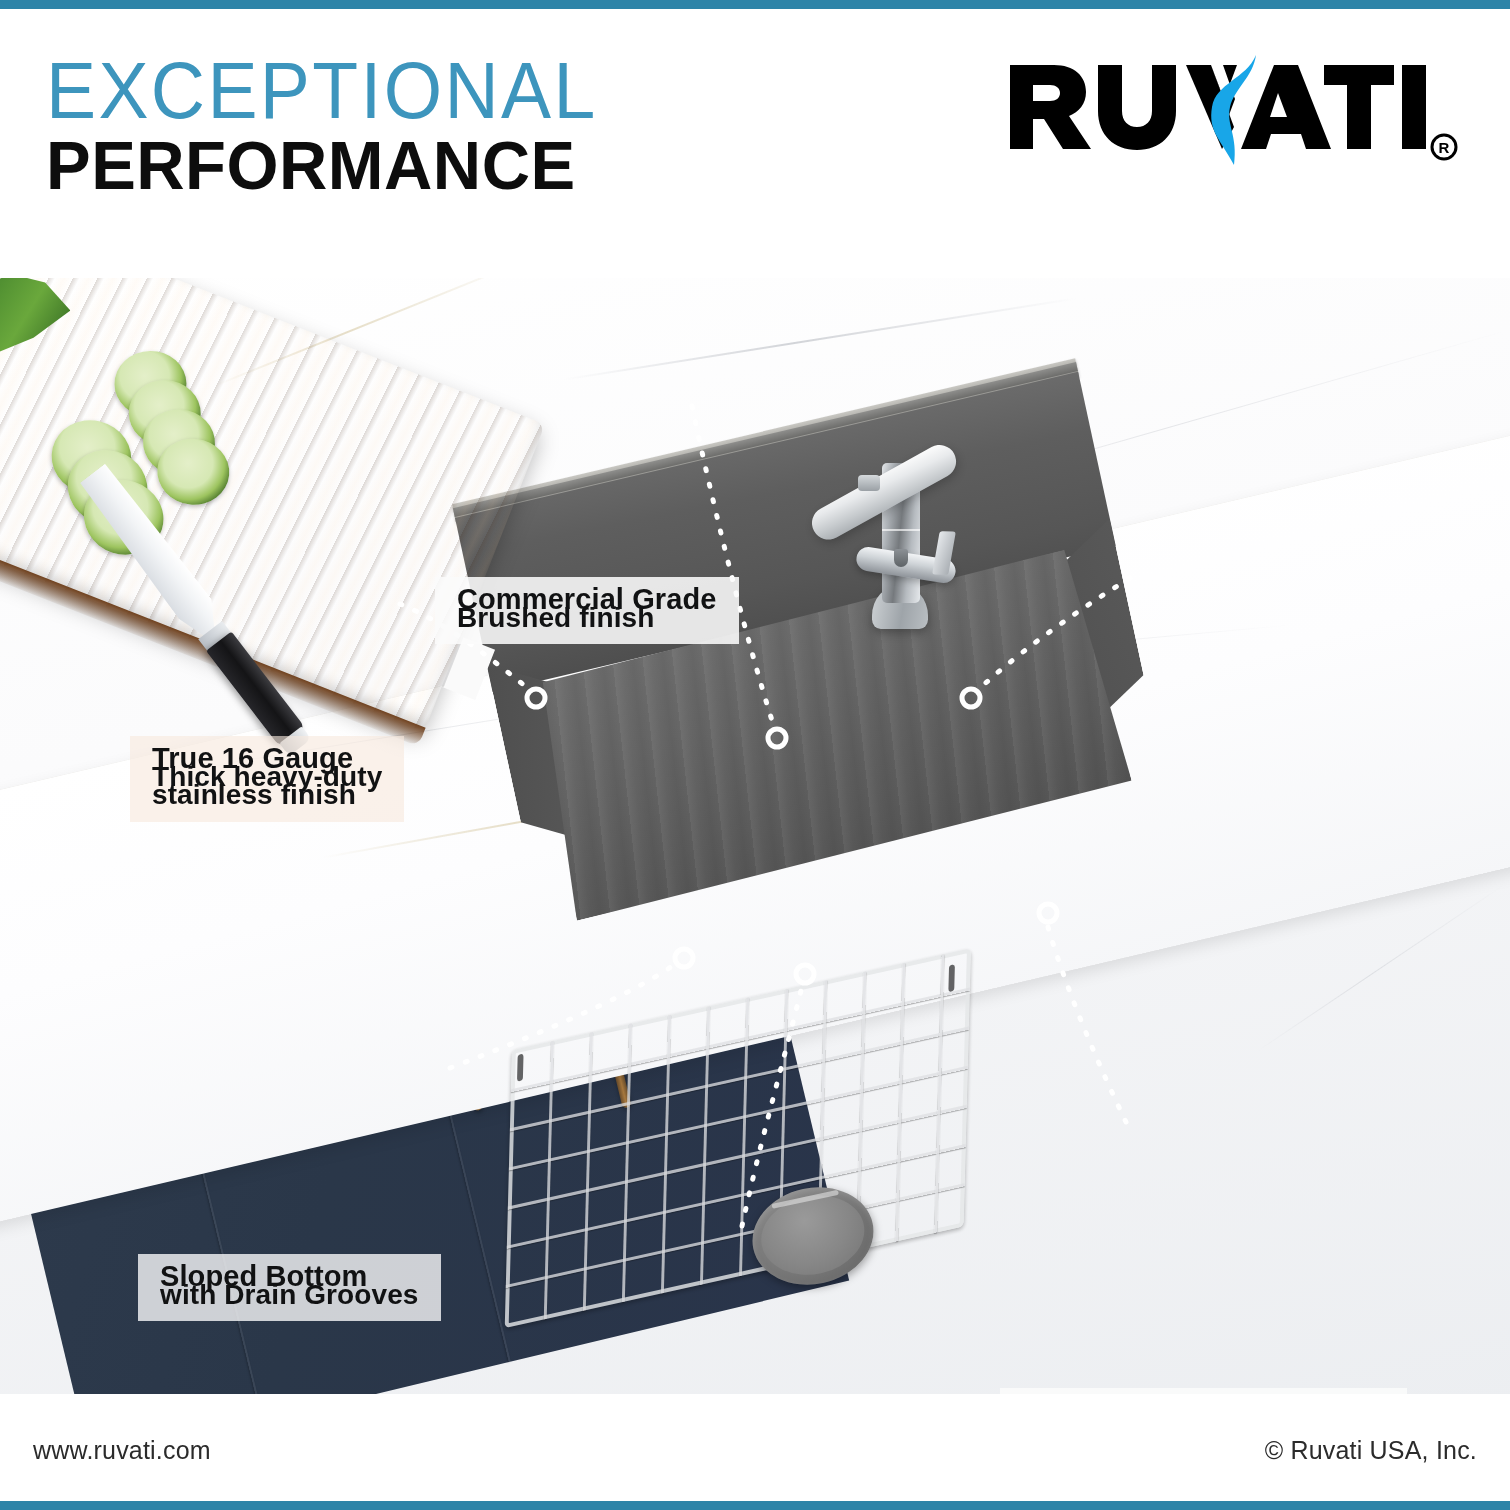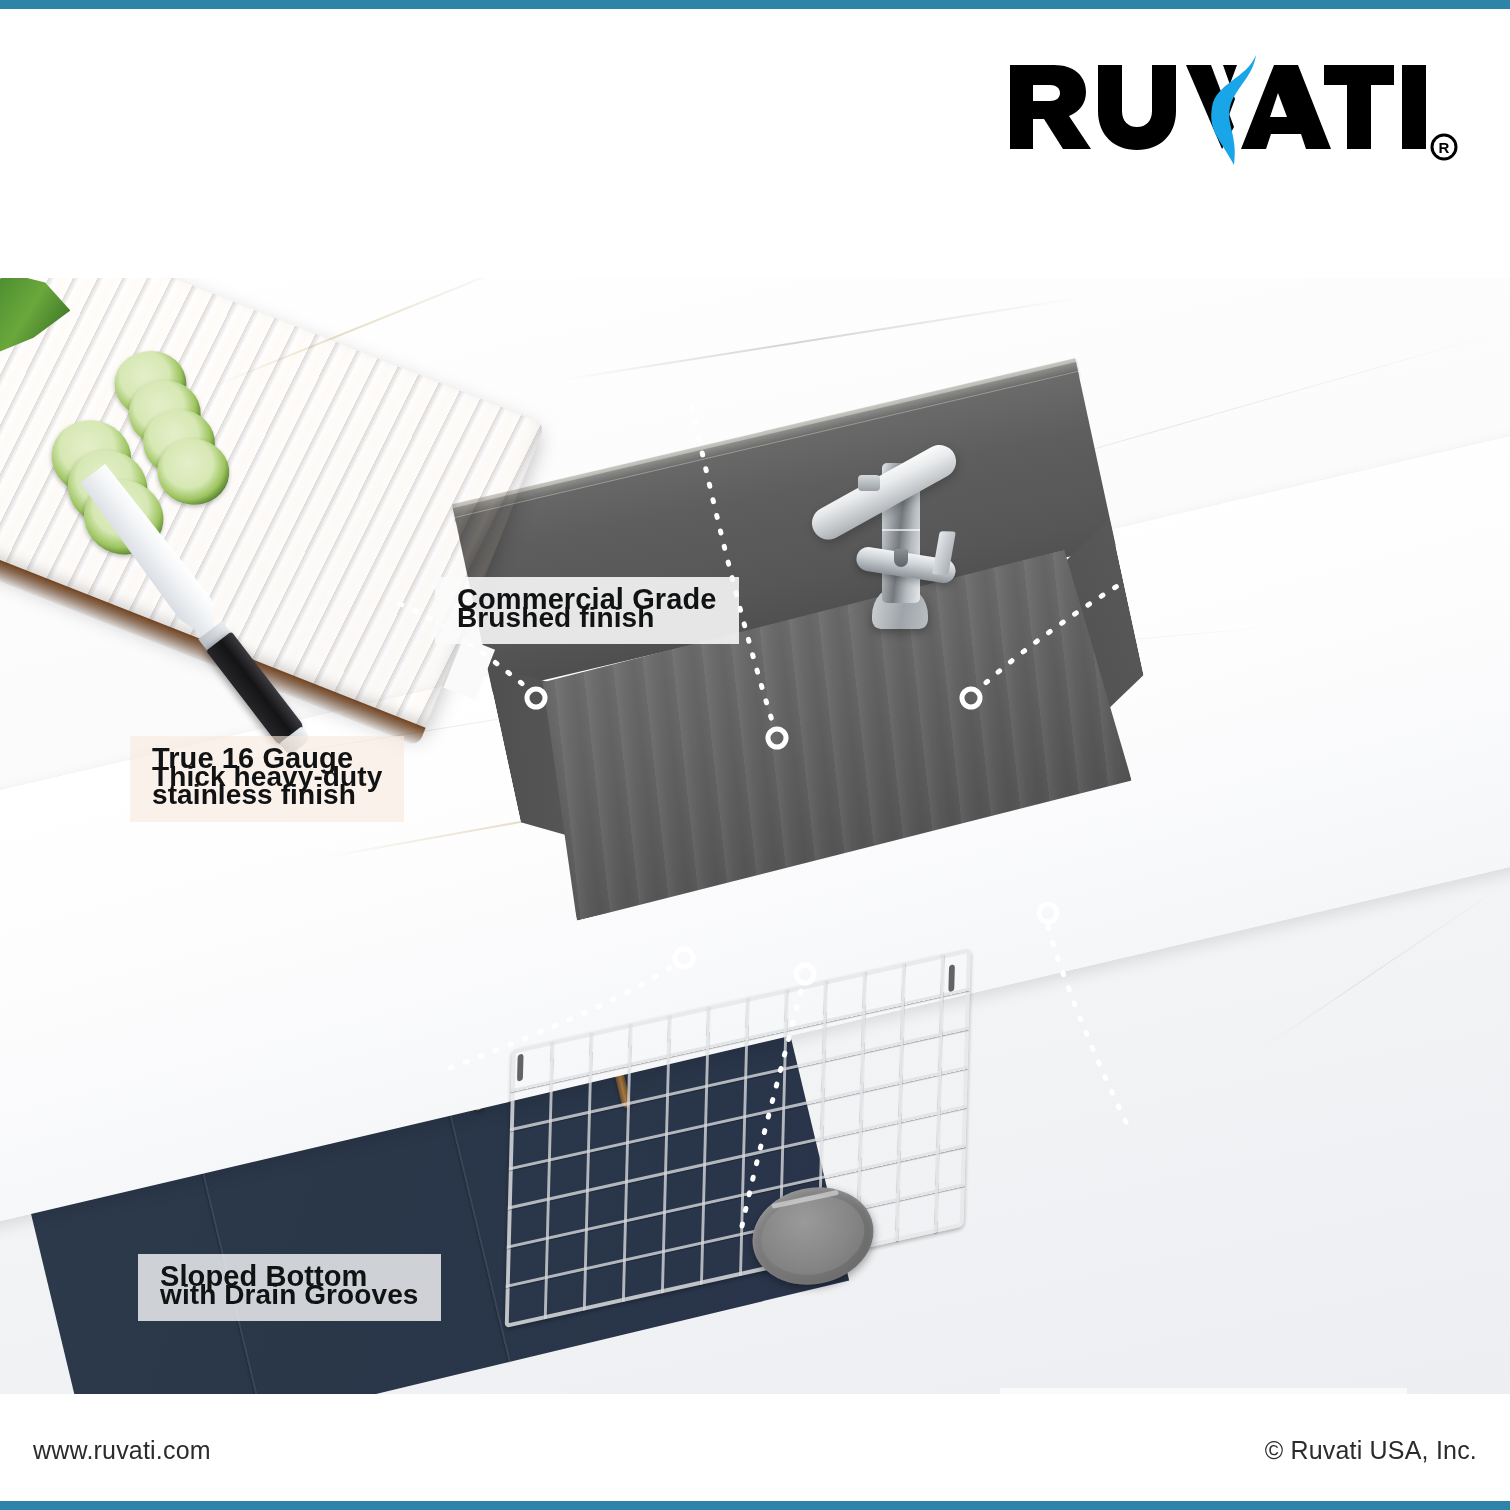--- a/index.html
+++ b/index.html
@@ -322,20 +322,24 @@
     position:absolute; right:33px; top:42px; font-size:25px; color:#2b2b2b;
     letter-spacing:.2px;
   }
 </style>
 </head>
 <body>
 
 <div id="page">
 
   <div id="header">
+    <div id="title-block">
+      <div id="title-line1">EXCEPTIONAL</div>
+      <div id="title-line2">PERFORMANCE</div>
+    </div>
 
     <div id="logo">
       <svg viewBox="0 0 460 118" xmlns="http://www.w3.org/2000/svg" aria-hidden="true">
         <g fill="#000000" font-family="Liberation Sans, sans-serif" font-weight="bold">
 
           <path d="M4 14 h44 c20 0 32 11 32 27 0 12 -7 20 -17 24 l22 33 h-28 l-19 -30 h-11 v30 H4 Z M27 34 v16 h17 c6 0 10 -3 10 -8 0 -5 -4 -8 -10 -8 Z"></path>
 
           <path d="M92 14 h24 v46 c0 10 6 16 15 16 9 0 15 -6 15 -16 V14 h24 v46 c0 24 -16 39 -39 39 -23 0 -39 -15 -39 -39 Z"></path>
 
           <path d="M180 14 h25 l18 50 6 -16 -12 -34 h-37 Z M205 14 h26 l-13 35 Z"></path>

